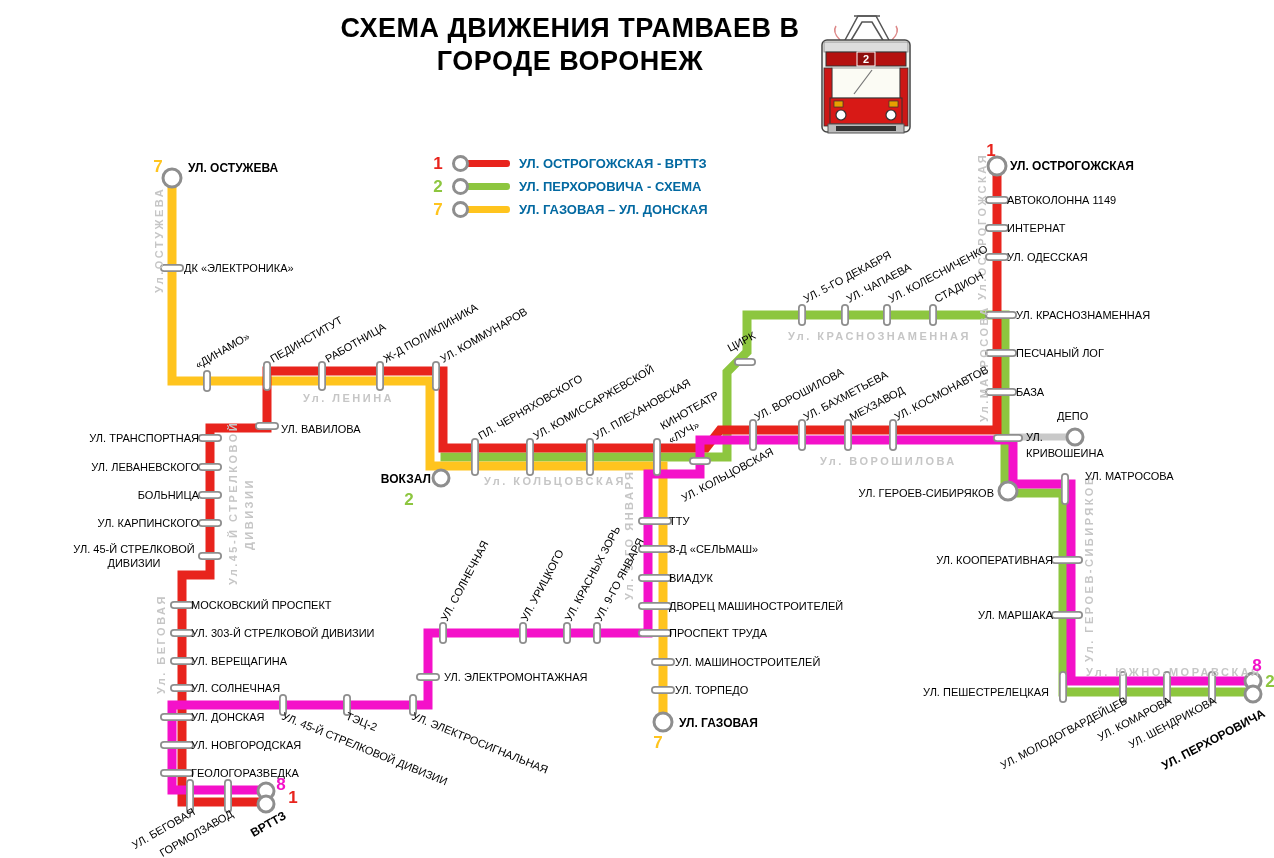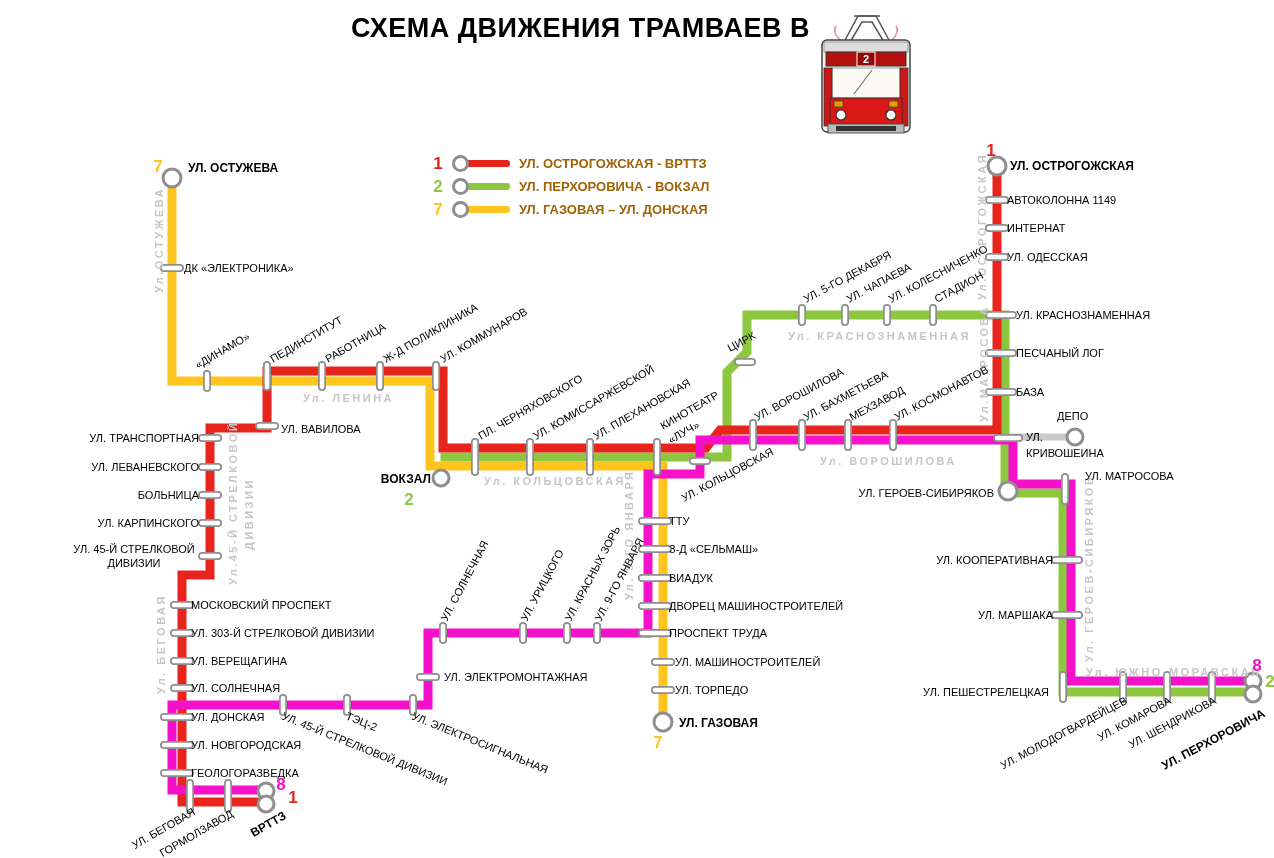--- a/index.html
+++ b/index.html
@@ -1,36 +1,37 @@
 <!DOCTYPE html>
 <html><head>
 <meta charset="utf-8">
 <style>
   html,body{margin:0;padding:0;background:#fff;}
   body{width:1274px;height:858px;position:relative;font-family:"Liberation Sans",sans-serif;}
   .stage{position:absolute;left:0;top:0;width:1274px;height:858px;background:#fff;overflow:hidden;}
-  .title{position:absolute;left:330px;top:12px;width:480px;text-align:right;
+  .title{position:absolute;left:330px;top:12px;width:480px;text-align:center;
          font-weight:700;font-size:27px;line-height:33px;color:#000;letter-spacing:.5px;}
   .legend{position:absolute;left:428px;top:152px;}
   .legend-row{display:flex;align-items:center;height:23px;}
   .lg-num{width:20px;text-align:center;font-weight:700;font-size:17px;line-height:1;}
   .lg-swatch{display:flex;align-items:center;margin-left:4px;}
   .lg-circle{width:11px;height:11px;border:3px solid #8e8e8e;border-radius:50%;background:#fff;z-index:2;}
   .lg-line{width:44px;height:7px;border-radius:3px;margin-left:-3px;}
-  .lg-label{font-weight:700;font-size:13px;color:#a16207;padding-left:9px;white-space:nowrap;}
+  .lg-label{font-weight:700;font-size:13px;color:#0369a1;padding-left:9px;white-space:nowrap;}
   #map-svg{position:absolute;left:0;top:0;}
   #tram-svg{position:absolute;left:810px;top:2px;}
 </style>
 </head>
 <body>
 
 <div class="stage">
 
   <div class="title">
     <div>СХЕМА ДВИЖЕНИЯ ТРАМВАЕВ В</div>
+    <div>ГОРОДЕ ВОРОНЕЖ</div>
   </div>
 
   <svg id="tram-svg" width="112" height="136" viewBox="0 0 112 136">
     <g stroke="#555" stroke-width="1.5" fill="none">
       <path d="M34 40 L48 14 L66 14 L80 40"></path>
       <path d="M40 40 L52 20 L62 20 L74 40"></path>
       <line x1="44" y1="14" x2="70" y2="14"></line>
       <path d="M30 38 Q22 30 26 24" stroke="#d88"></path>
       <path d="M82 38 Q90 30 86 24" stroke="#d88"></path>
     </g>
@@ -62,21 +63,21 @@
         <span class="lg-line" style="background: rgb(232, 36, 29);"></span>
       </span>
       <span class="lg-label">УЛ. ОСТРОГОЖСКАЯ - ВРТТЗ</span>
     </div>
     <div class="legend-row">
       <span class="lg-num" style="color: rgb(141, 198, 63);">2</span>
       <span class="lg-swatch">
         <span class="lg-circle"></span>
         <span class="lg-line" style="background: rgb(141, 198, 63);"></span>
       </span>
-      <span class="lg-label">УЛ. ПЕРХОРОВИЧА - ВОКЗАЛ</span>
+      <span class="lg-label">УЛ. ПЕРХОРОВИЧА - СХЕМА</span>
     </div>
     <div class="legend-row">
       <span class="lg-num" style="color: rgb(255, 196, 30);">7</span>
       <span class="lg-swatch">
         <span class="lg-circle"></span>
         <span class="lg-line" style="background: rgb(255, 196, 30);"></span>
       </span>
       <span class="lg-label">УЛ. ГАЗОВАЯ – УЛ. ДОНСКАЯ</span>
     </div>
   </div>

